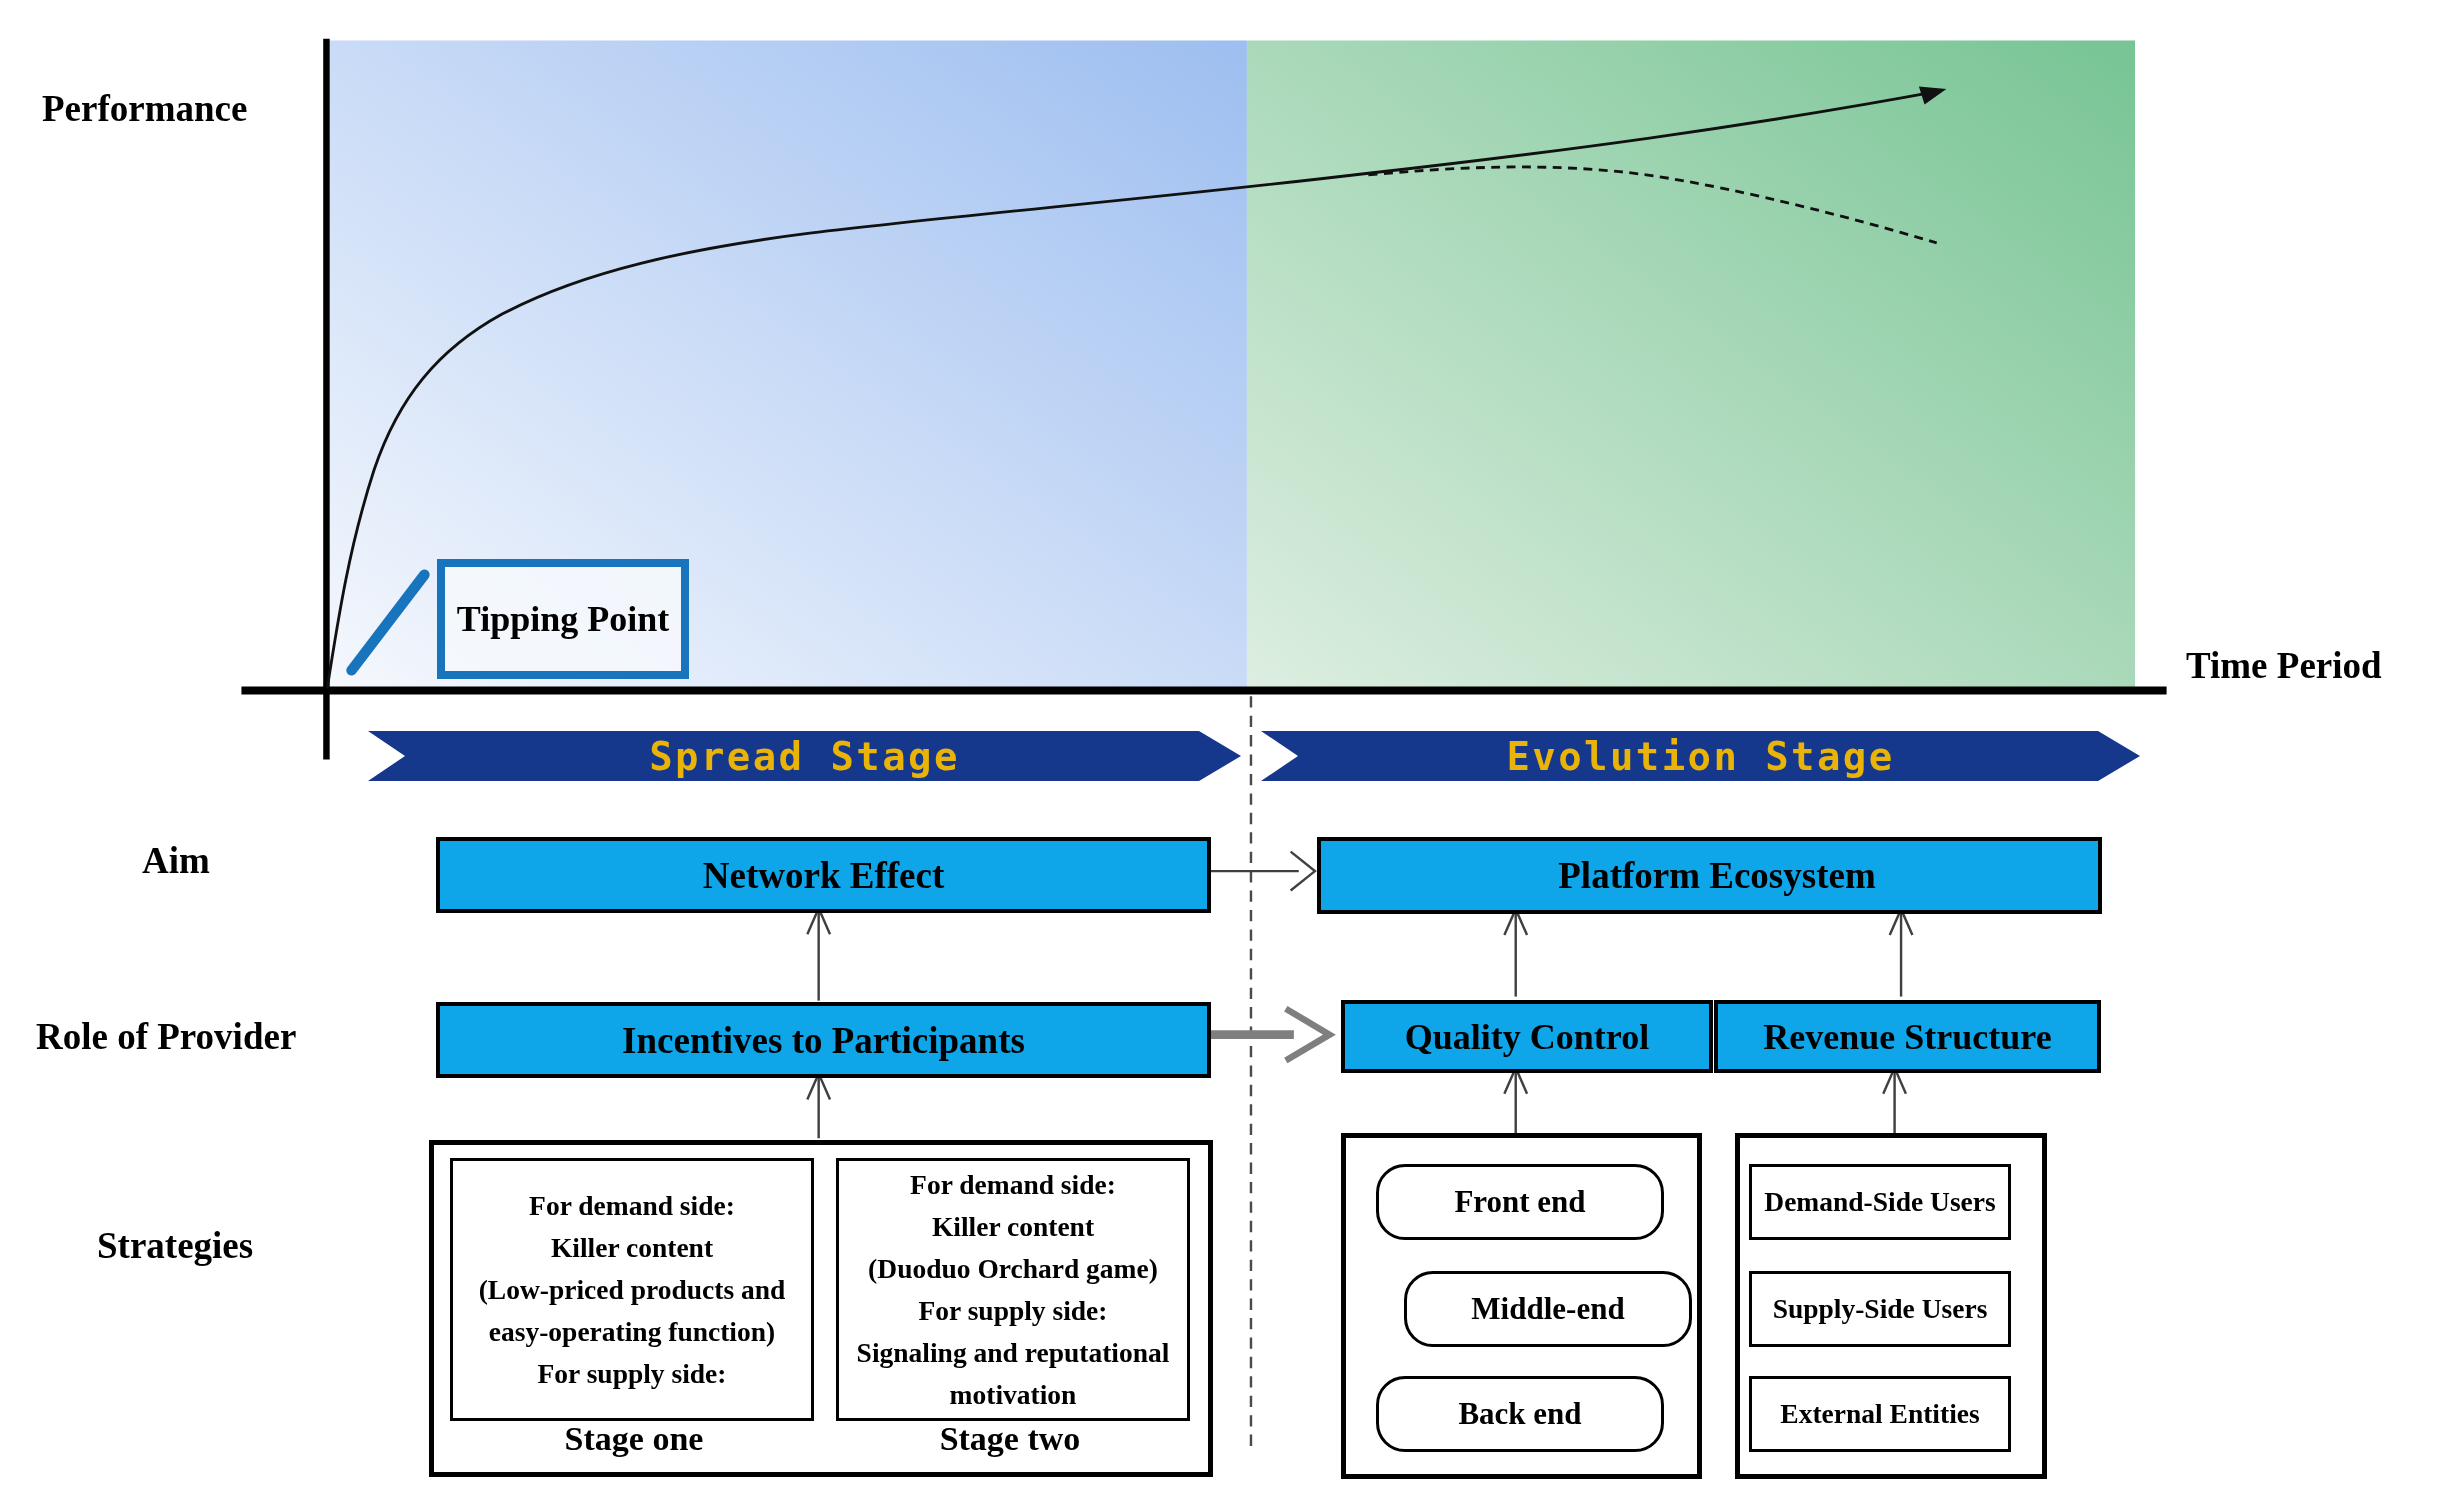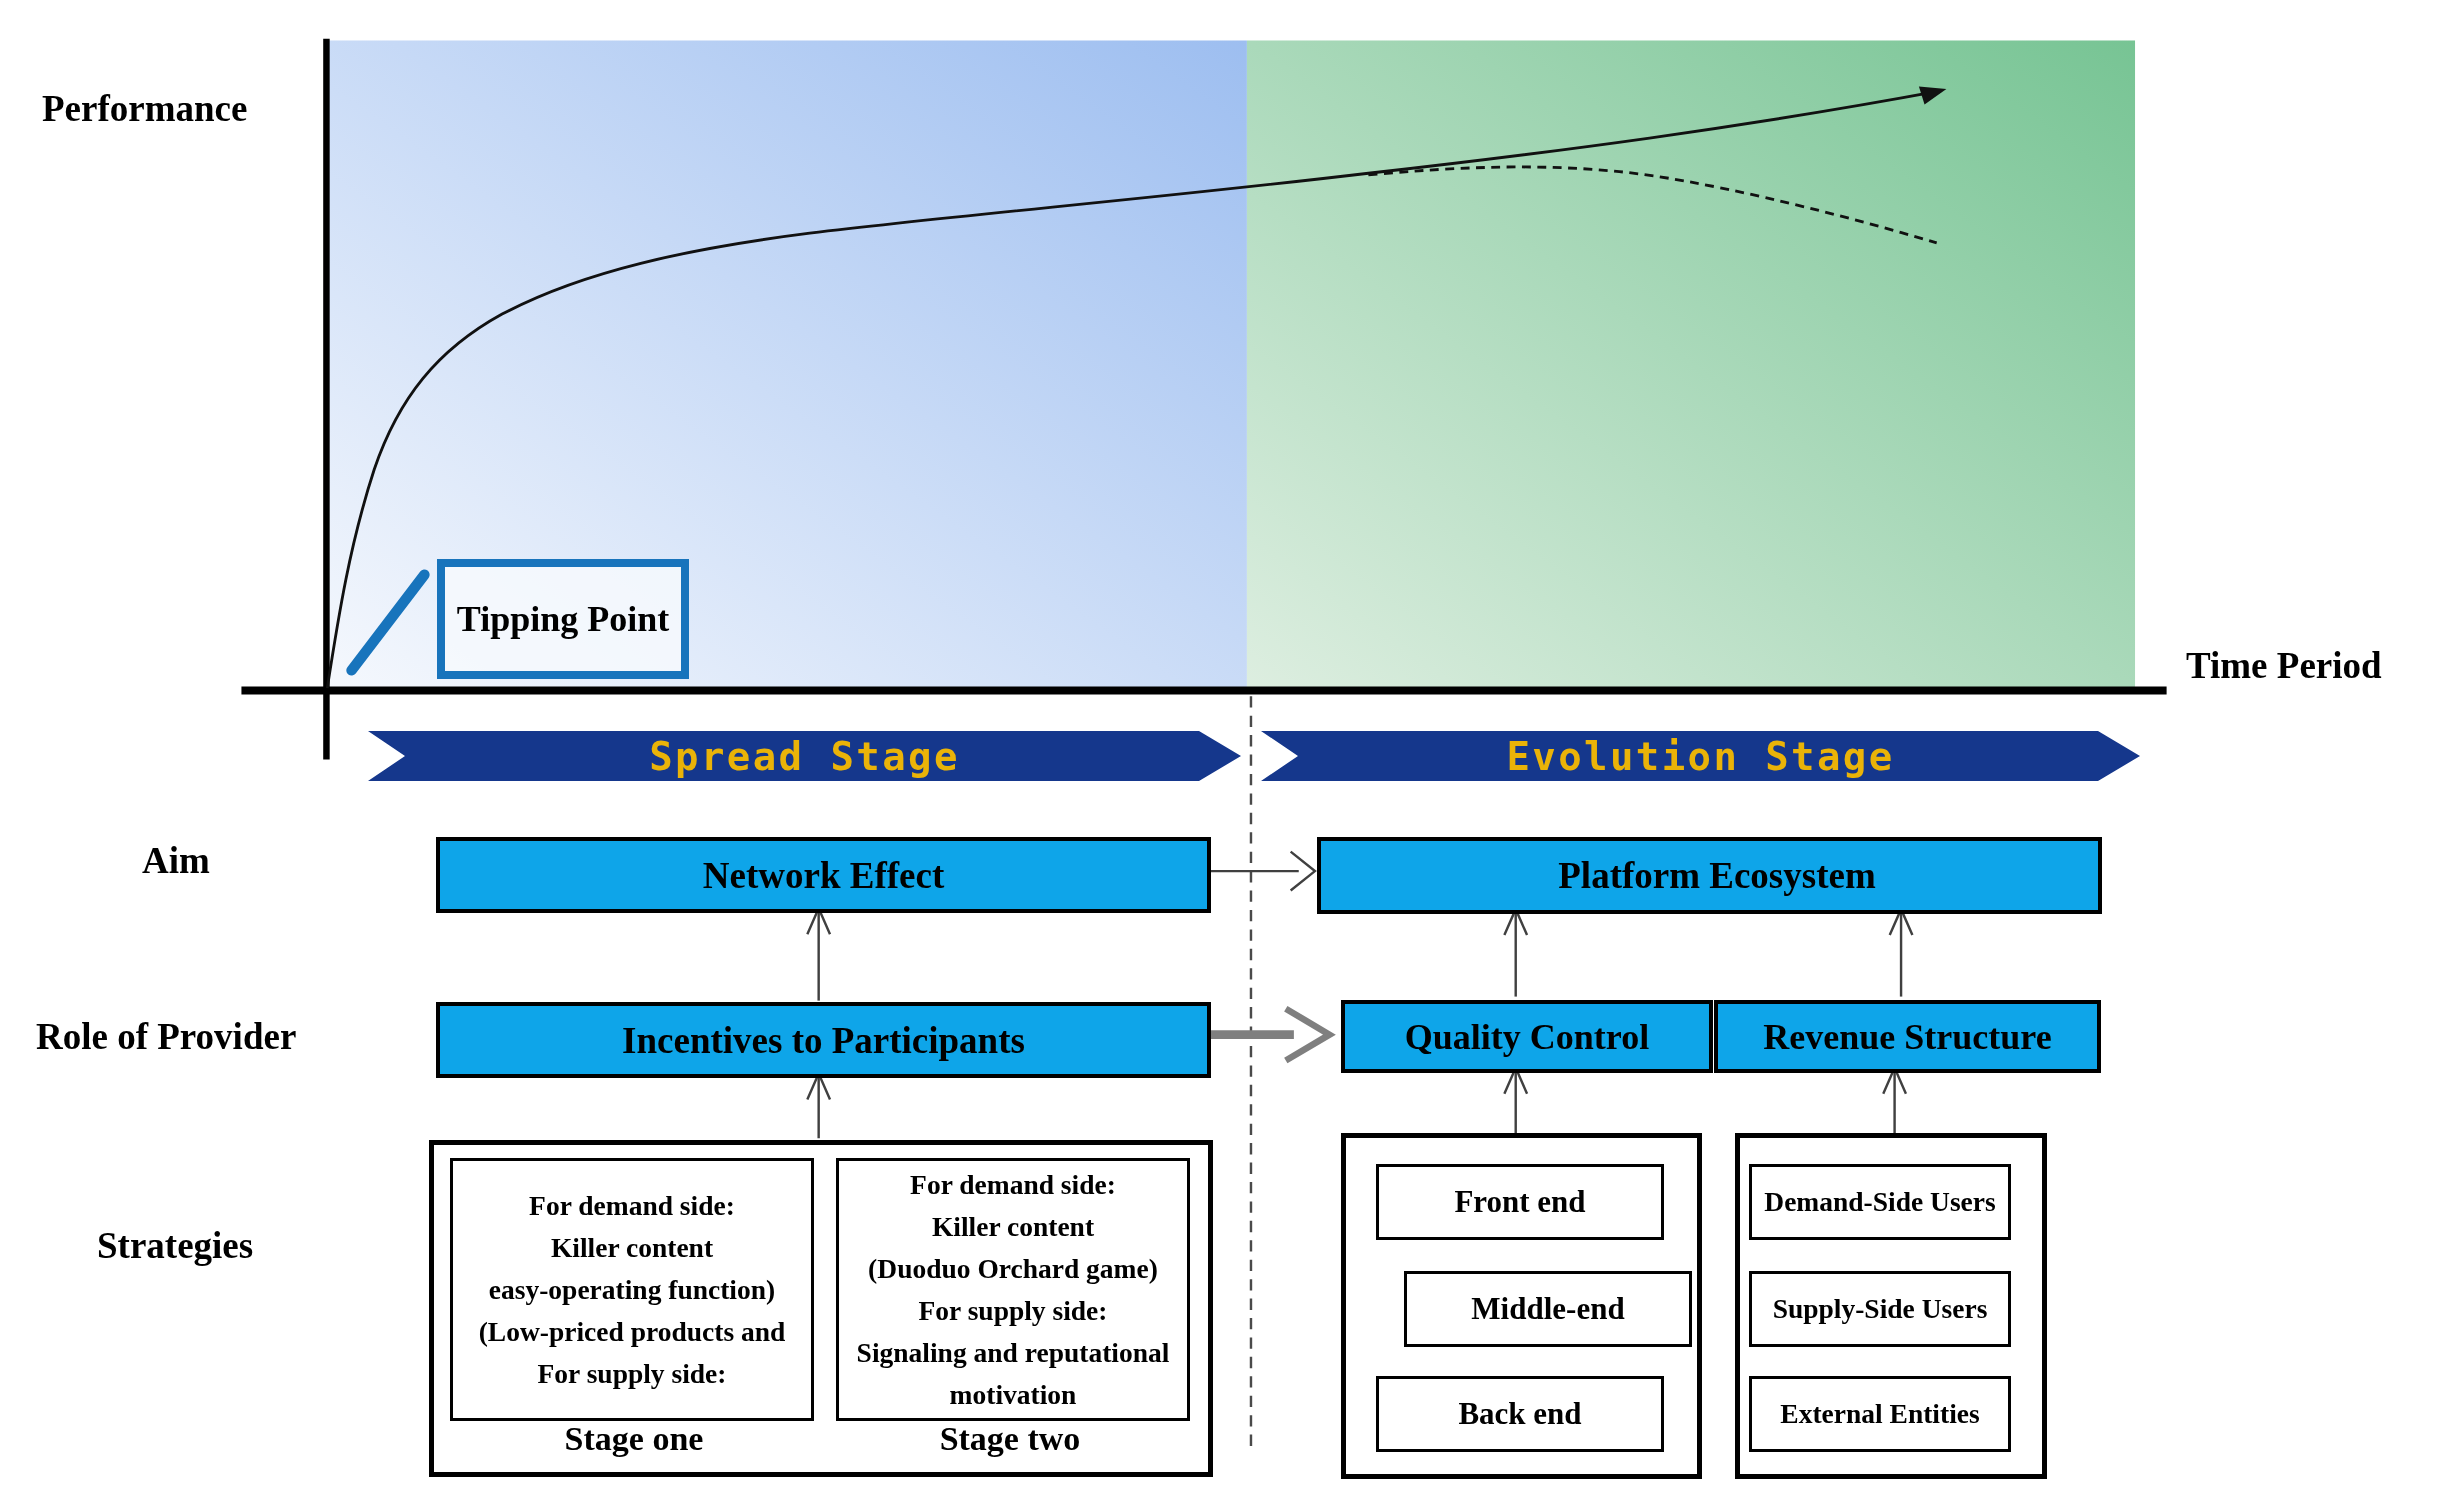--- a/index.html
+++ b/index.html
@@ -48,21 +48,21 @@
   .stage-inner{border:3.2px solid #000;background:#fff;text-align:center;font-weight:bold;font-size:27.5px;
     line-height:42px;display:flex;flex-direction:column;justify-content:center;}
   #stage-one-box{left:450px;top:1158px;width:358px;height:257px;}
   #stage-two-box{left:836px;top:1158px;width:348px;height:257px;}
   .stage-caption{font-weight:bold;font-size:34px;text-align:center;white-space:nowrap;}
   #stage-one-caption{left:455px;top:1420px;width:358px;}
   #stage-two-caption{left:836px;top:1420px;width:348px;}
 
   .mini-box{border:3.2px solid #000;background:#fff;display:flex;align-items:center;justify-content:center;
     font-weight:bold;white-space:nowrap;}
-  .mini-q{left:1376px;width:282px;height:70px;font-size:31px;}
+  .mini-q{left:1376px;width:282px;height:70px;font-size:31px;border-radius:29px;}
   .mini-r{left:1749px;width:256px;height:70px;font-size:27.5px;}
   #q-item-0{top:1164px;} #q-item-1{top:1271px;margin-left:28px;} #q-item-2{top:1376px;}
   #r-item-0{top:1164px;} #r-item-1{top:1271px;} #r-item-2{top:1376px;}
 
   
   #svg-layer{position:absolute;left:0;top:0;width:2438px;height:1505px;}
   .stopBlueA{stop-color:var(--blue-light);} .stopBlueB{stop-color:var(--blue-deep);}
   .stopGreenA{stop-color:var(--green-light);} .stopGreenB{stop-color:var(--green-deep);}
 </style>
 </head>
@@ -133,22 +133,22 @@
   <div class="abs dbox" id="box-platform">Platform Ecosystem</div>
 
   <div class="abs dbox" id="box-incentives">Incentives to Participants</div>
   <div class="abs dbox" id="box-quality">Quality Control</div>
   <div class="abs dbox" id="box-revenue">Revenue Structure</div>
 
   <div class="abs outer-box" id="strat-left"></div>
   <div class="abs stage-inner" id="stage-one-box">
     <div>For demand side:</div>
     <div>Killer content</div>
+    <div>(Low-priced products and</div>
     <div>easy-operating function)</div>
-    <div>(Low-priced products and</div>
     <div>For supply side:</div>
   </div>
   <div class="abs stage-inner" id="stage-two-box">
     <div>For demand side:</div>
     <div>Killer content</div>
     <div>(Duoduo Orchard game)</div>
     <div>For supply side:</div>
     <div>Signaling and reputational</div>
     <div>motivation</div>
   </div>

